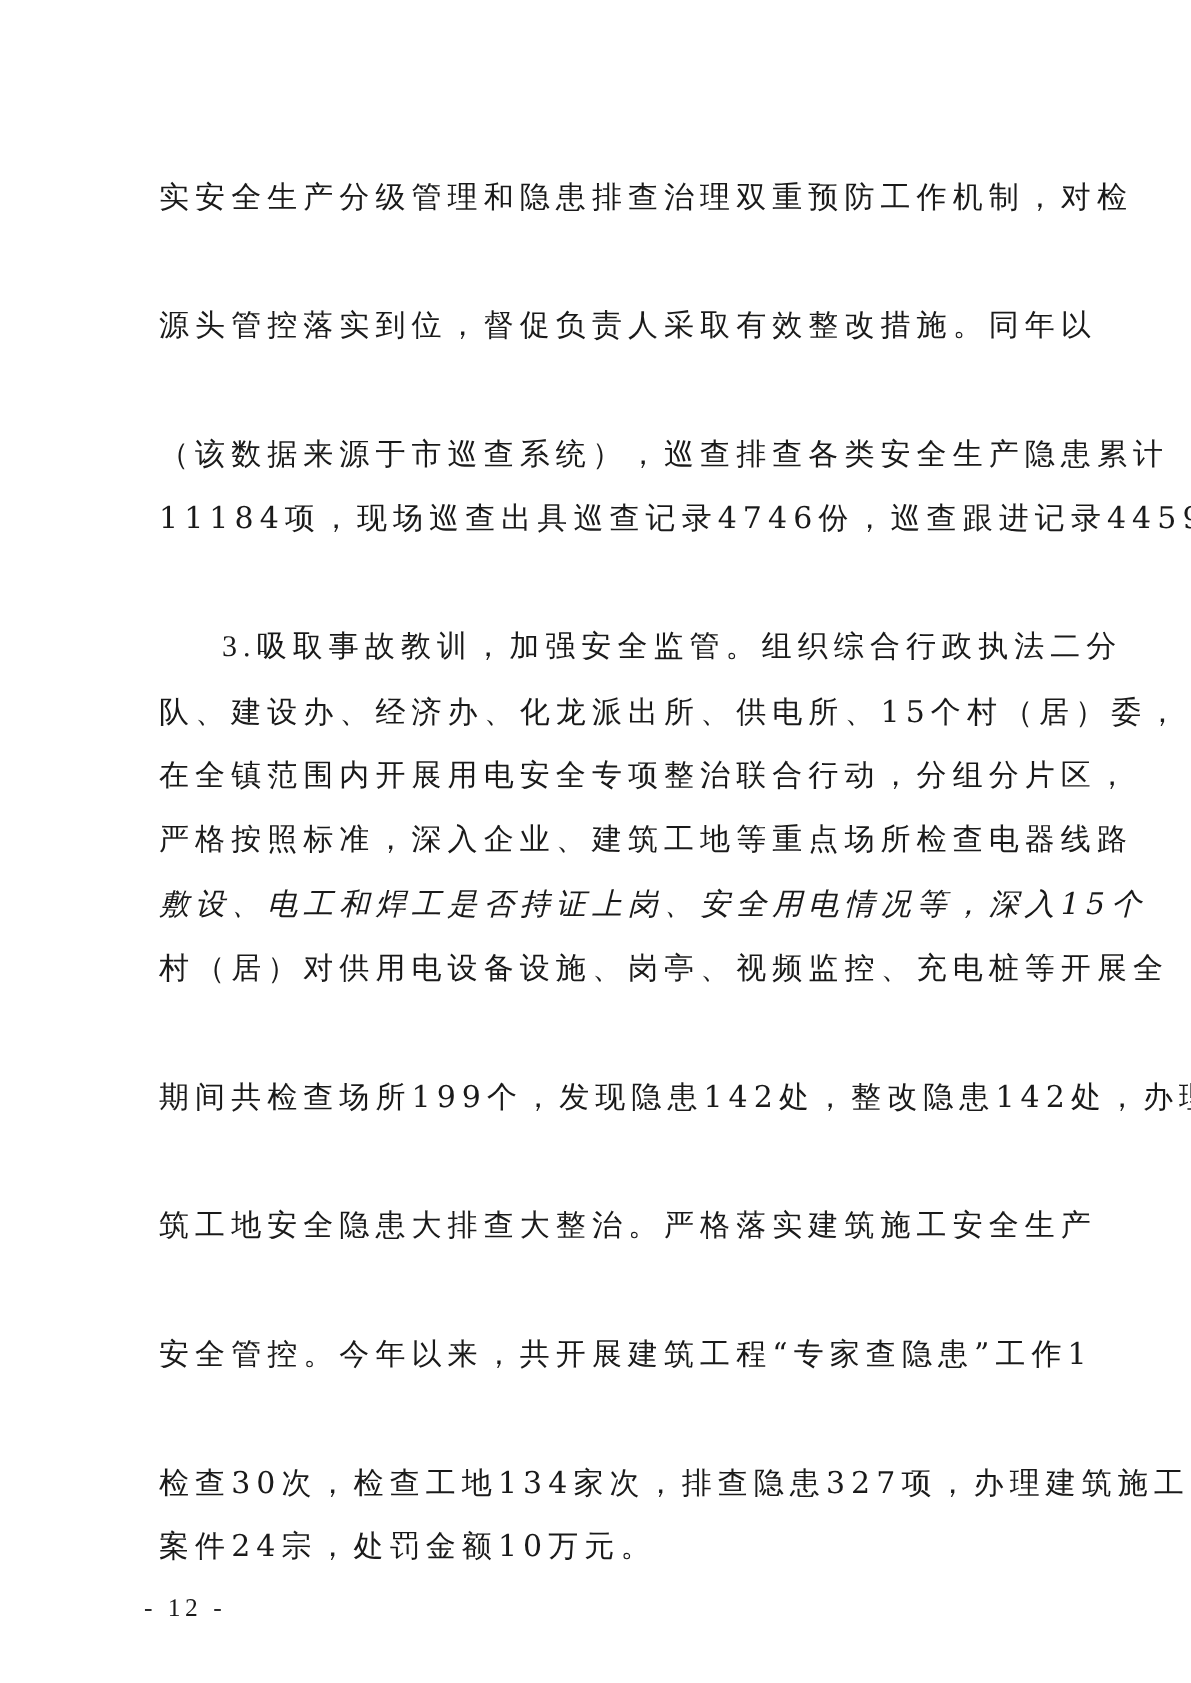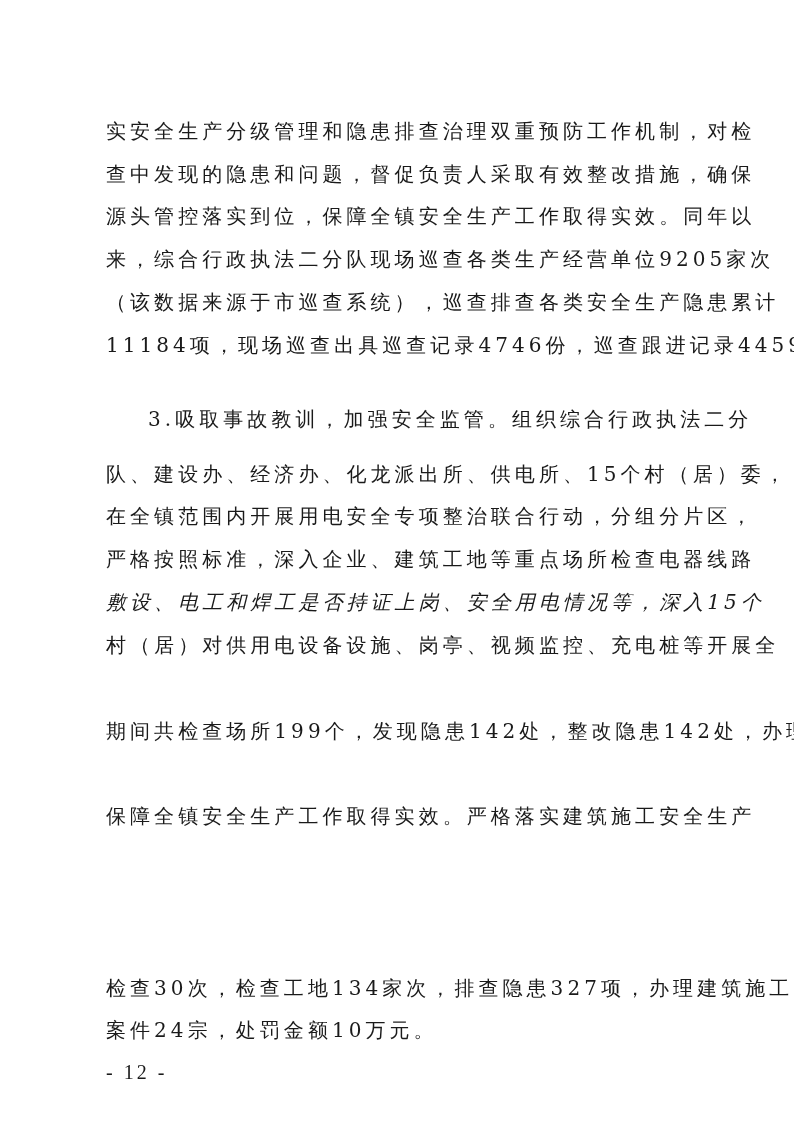--- a/index.html
+++ b/index.html
@@ -36,46 +36,45 @@
     }
     .line.last {
       text-align-last: left;
     }
     .line.indent {
       left: 148px;
       width: 558px;
     }
     .page-number {
       position: absolute;
-      left: 106px;
+      left: 96px;
       top: 1058px;
       height: 28px;
       line-height: 28px;
-      font-size: 20px;
+      font-size: 17px;
       letter-spacing: 3px;
       font-family: "Liberation Serif", serif;
     }
   </style>
 </head>
 <body>
 
 <div class="page">
 
   <div class="line" style="top:116px;">实安全生产分级管理和隐患排查治理双重预防工作机制，对检</div>
-  <div class="line" style="top:159px;">查中发现的隐患和问题，督促负责人采取有效整改措施，确保</div>
-  <div class="line" style="top:201px;">源头管控落实到位，保障全镇安全生产工作取得实效。同年以</div>
-  <div class="line" style="top:244px;">来，综合行政执法二分队现场巡查各类生产经营单位9205家次</div>
+  <div class="line" style="top:201px;">源头管控落实到位，督促负责人采取有效整改措施。同年以</div>
   <div class="line" style="top:287px;">（该数据来源于市巡查系统），巡查排查各类安全生产隐患累计</div>
   <div class="line" style="top:330px;">11184项，现场巡查出具巡查记录4746份，巡查跟进记录4459</div>
 
-  <div class="line indent" style="top:404px;">3.吸取事故教训，加强安全监管。组织综合行政执法二分</div>
+  <div class="line indent" style="top:416px;font-family:Liberation Serif, serif;">3.吸取事故教训，加强安全监管。组织综合行政执法二分</div>
   <div class="line" style="top:459px;">队、建设办、经济办、化龙派出所、供电所、15个村（居）委，</div>
   <div class="line" style="top:501px;">在全镇范围内开展用电安全专项整治联合行动，分组分片区，</div>
   <div class="line" style="top:544px;">严格按照标准，深入企业、建筑工地等重点场所检查电器线路</div>
   <div class="line" style="top:587px;font-style:italic;">敷设、电工和焊工是否持证上岗、安全用电情况等，深入15个</div>
   <div class="line" style="top:630px;">村（居）对供用电设备设施、岗亭、视频监控、充电桩等开展全</div>
   <div class="line" style="top:716px;">期间共检查场所199个，发现隐患142处，整改隐患142处，办理</div>
-  <div class="line" style="top:801px;">保障全镇安全生产工作取得实效。严格落实建筑施工安全生产</div>
+  <div class="line" style="top:801px;">筑工地安全隐患大排查大整治。严格落实建筑施工安全生产</div>
+  <div class="line" style="top:887px;">安全管控。今年以来，共开展建筑工程“专家查隐患”工作1</div>
   <div class="line" style="top:973px;">检查30次，检查工地134家次，排查隐患327项，办理建筑施工</div>
   <div class="line last" style="top:1015px;">案件24宗，处罚金额10万元。</div>
 
   <div class="page-number">- 12 -</div>
 </div>
 
 </body></html>

